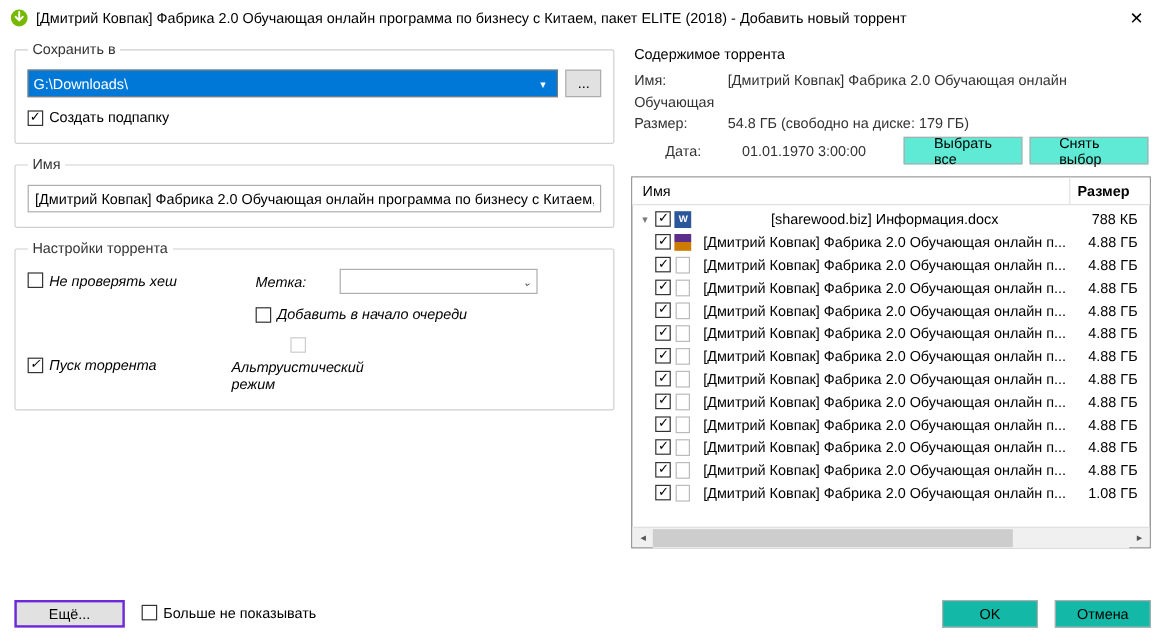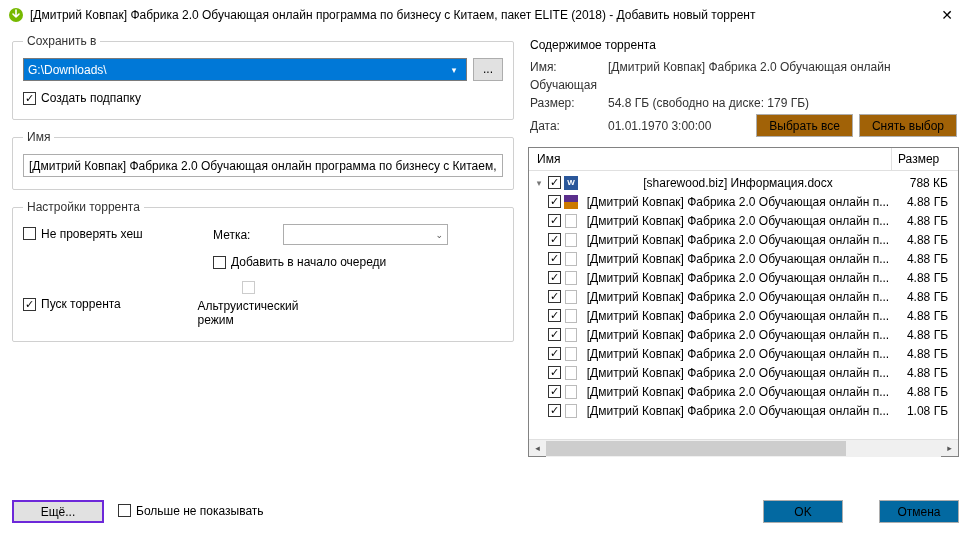--- a/index.html
+++ b/index.html
@@ -24,55 +24,55 @@
 .browse-btn { width: 30px; height: 23px; border: 1px solid #adadad; background: #e1e1e1; text-align: center; line-height: 21px; }
 
 .check-row { display: flex; align-items: center; gap: 5px; margin-bottom: 2px; }
 .check-row.disabled { color: #000000; flex-direction: column; }
 .chk { width: 13px; height: 13px; border: 1px solid #333; display: inline-flex; align-items: center; justify-content: center; font-size: 10px; line-height: 1; background: #fff; }
 .chk.disabled { border-color: #ccc; }
 .chk.checked::after { content: '✓'; font-size: 11px; color: #000; }
 
 .name-input { width: 100%; height: 23px; border: 1px solid #adadad; padding: 0 5px; background: #fff; }
 
-.settings-grid { display: grid; grid-template-columns: 190px 70px 1fr; row-gap: 10px; align-items: center; }
+.settings-grid { display: grid; grid-template-columns: 190px 70px 1fr; row-gap: 10px; align-items: center; font-style: italic; }
 .label-combo { height: 21px; border: 1px solid #adadad; background: #fff; width: 165px; display: flex; align-items: center; justify-content: flex-end; padding-right: 4px; }
 .label-combo .arrow { font-size: 9px; color: #555; }
 
 .content-meta { padding: 4px 2px 6px 2px; }
 .meta-row { display: flex; margin-bottom: 4px; }
 .meta-label { width: 78px; color: #333; }
 .meta-value { flex: 1; color: #333; }
 .meta-buttons { display: flex; gap: 6px; margin-left: auto; }
 
-.btn { height: 23px; border: 1px solid #adadad; background: #a16207; padding: 0 12px; display: inline-flex; align-items: center; justify-content: center; }
+.btn { height: 23px; border: 1px solid #adadad; background: #5eead4; padding: 0 24px; display: inline-flex; align-items: center; justify-content: center; }
 
 .file-list-wrap { border: 1px solid #828282; height: 310px; display: flex; flex-direction: column; }
 .file-header { display: flex; background: #fff; border-bottom: 1px solid #e0e0e0; }
 .fh-name { flex: 1; padding: 4px 8px; border-right: 1px solid #e0e0e0; }
-.fh-size { width: 66px; padding: 4px 6px; text-align: left; }
+.fh-size { width: 66px; padding: 4px 6px; text-align: left; font-weight: bold; }
 .file-rows { flex: 1; overflow: hidden; padding: 2px 0; }
 .file-row { display: flex; align-items: center; height: 19px; padding: 0 4px; gap: 3px; }
 .file-row .fname { flex: 1; white-space: nowrap; overflow: hidden; text-overflow: ellipsis; padding-left: 2px; text-align: center; }
 .file-row .fsize { width: 58px; text-align: right; padding-right: 6px; }
 .tree-arrow { width: 12px; text-align: center; color: #777; font-size: 9px; }
 .file-icon { width: 14px; height: 14px; display: inline-flex; align-items: center; justify-content: center; font-size: 12px; }
 .docx-icon { background: linear-gradient(#2b579a,#2b579a); color:#fff; font-size:8px; font-weight:bold; }
 .rar-icon { background: linear-gradient(#5b2e8c 50%, #cc7a00 50%); }
 .blank-icon { border: 1px solid #bbb; background: #fff; width: 12px; height: 14px; }
 
 .scroll-h { height: 17px; border-top: 1px solid #e0e0e0; display: flex; align-items: center; background: #f0f0f0; }
 .sh-arrow { width: 17px; height: 17px; display: flex; align-items: center; justify-content: center; font-size: 9px; color: #555; }
 .sh-track { flex: 1; height: 17px; background: #f0f0f0; position: relative; }
 .sh-thumb { position: absolute; left: 0; top: 1px; height: 15px; width: 300px; background: #cdcdcd; }
 
 .footer { position: absolute; left: 12px; right: 12px; bottom: 12px; display: flex; align-items: center; gap: 14px; }
 .footer .spacer { flex: 1; }
 .more-btn { width: 92px; height: 23px; border: 2px solid #6d28d9; background: #e1e1e1; display:flex; align-items:center; justify-content:center; }
-.ok-btn, .cancel-btn { width: 80px; height: 23px; border: 1px solid #adadad; background: #0369a1; display:flex; align-items:center; justify-content:center;margin-left:22px; }
+.ok-btn, .cancel-btn { width: 80px; height: 23px; border: 1px solid #adadad; background: #14b8a6; display:flex; align-items:center; justify-content:center; }
 </style>
 </head>
 <body>
 
 <div class="titlebar">
   <span class="titlebar-icon">
     <svg viewBox="0 0 16 16">
         <circle cx="8" cy="8" r="7" fill="#76b900"></circle>
         <path d="M8 3v7M5 7l3 3 3-3" stroke="#fff" stroke-width="1.6" fill="none" stroke-linecap="round" stroke-linejoin="round"></path>
       </svg>
@@ -141,21 +141,21 @@
         <span class="meta-label">Имя:</span>
         <span class="meta-value">[Дмитрий Ковпак] Фабрика 2.0 Обучающая онлайн</span>
       </div>
       <div class="meta-row">
         <span class="meta-label">Обучающая</span>
       </div>
       <div class="meta-row">
         <span class="meta-label">Размер:</span>
         <span class="meta-value">54.8 ГБ (свободно на диске: 179 ГБ)</span>
       </div>
-      <div class="meta-row" style="align-items:center;">
+      <div class="meta-row" style="align-items:center;margin-left:26px;">
         <span class="meta-label">Дата:</span>
         <span class="meta-value" style="flex:0 0 135px;">01.01.1970 3:00:00</span>
         <div class="meta-buttons">
           <div class="btn">Выбрать все</div>
           <div class="btn">Снять выбор</div>
         </div>
       </div>
     </div>
 
     <div class="file-list-wrap">

